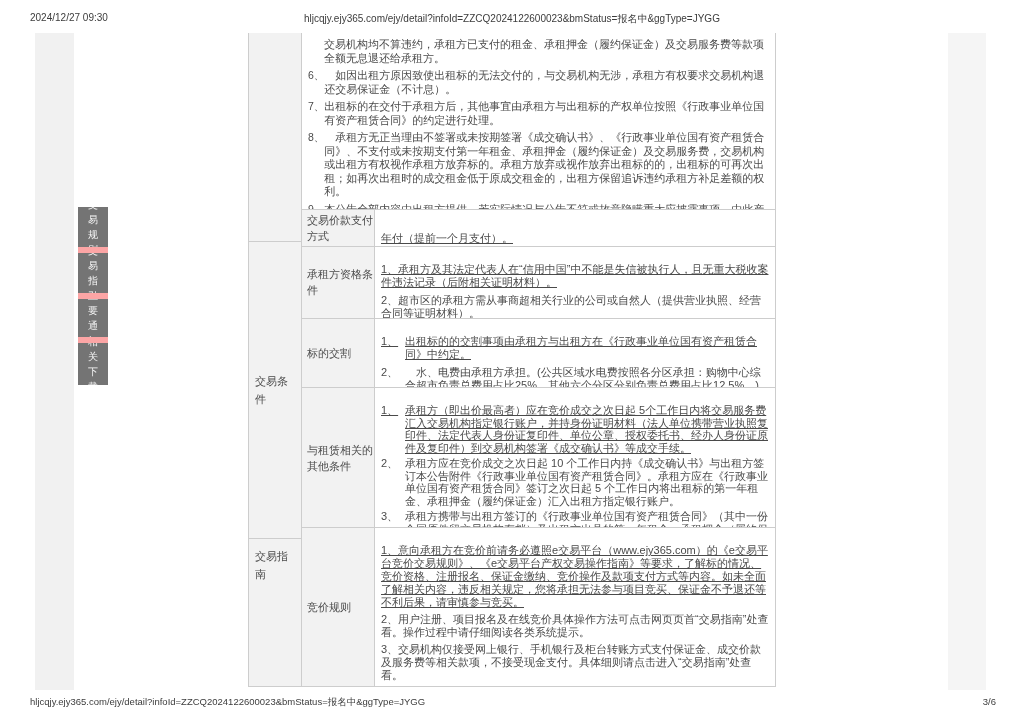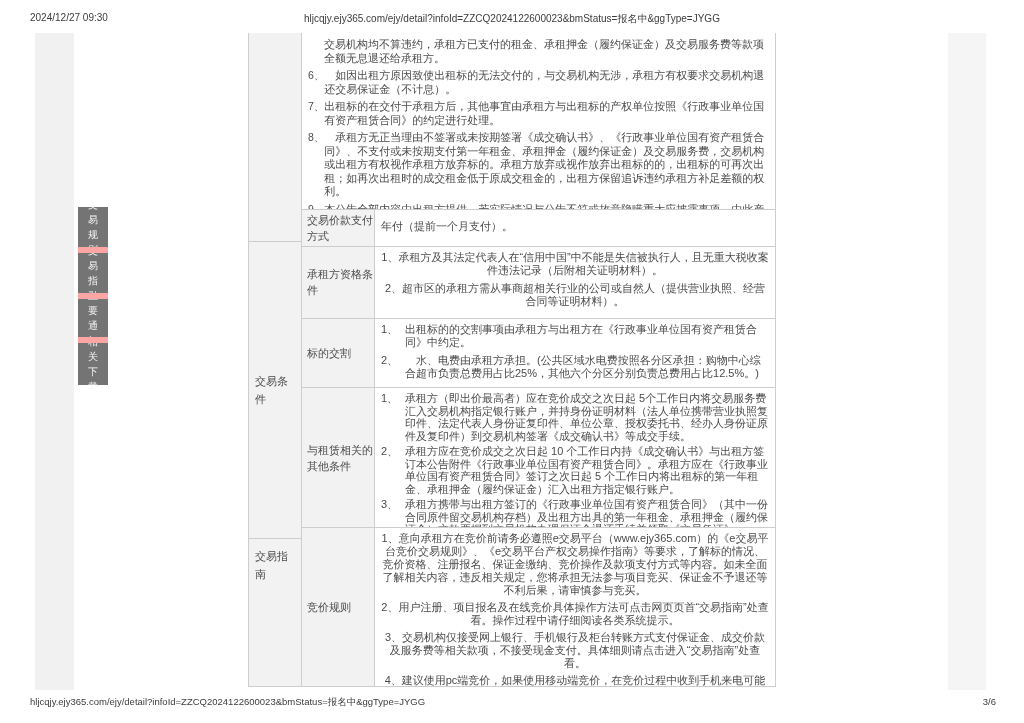--- a/index.html
+++ b/index.html
@@ -59,22 +59,22 @@
   .r1 .cnt { padding-top:9px; }
   .r4 .cnt { line-height:12.5px; }
   .r5 .cnt { line-height:13px; }
 
   .intro { margin-left:16px; margin-top:2px; }
   .li { display:flex; margin-top:4px; }
   .r4 .li { margin-top:3px; }
   .li-top .num { flex:0 0 16px; font-size:10.5px; }
   .li-hang .num { flex:0 0 24px; }
   .txt { flex:1; }
-  p.item { margin-top:4px;text-align:center; }
-  .cnt > :first-child { margin-top:1px; }
+  p.item { margin-top:4px; }
+  .cnt > :first-child { margin-top:13px;text-decoration:underline; }
 </style>
 </head>
 <body>
 
 <div class="hdr-date">2024/12/27 09:30</div>
 <div class="hdr-url">hljcqjy.ejy365.com/ejy/detail?infoId=ZZCQ2024122600023&amp;bmStatus=报名中&amp;ggType=JYGG</div>
 
 <div class="rail-left"></div>
 <div class="rail-right"></div>
 

